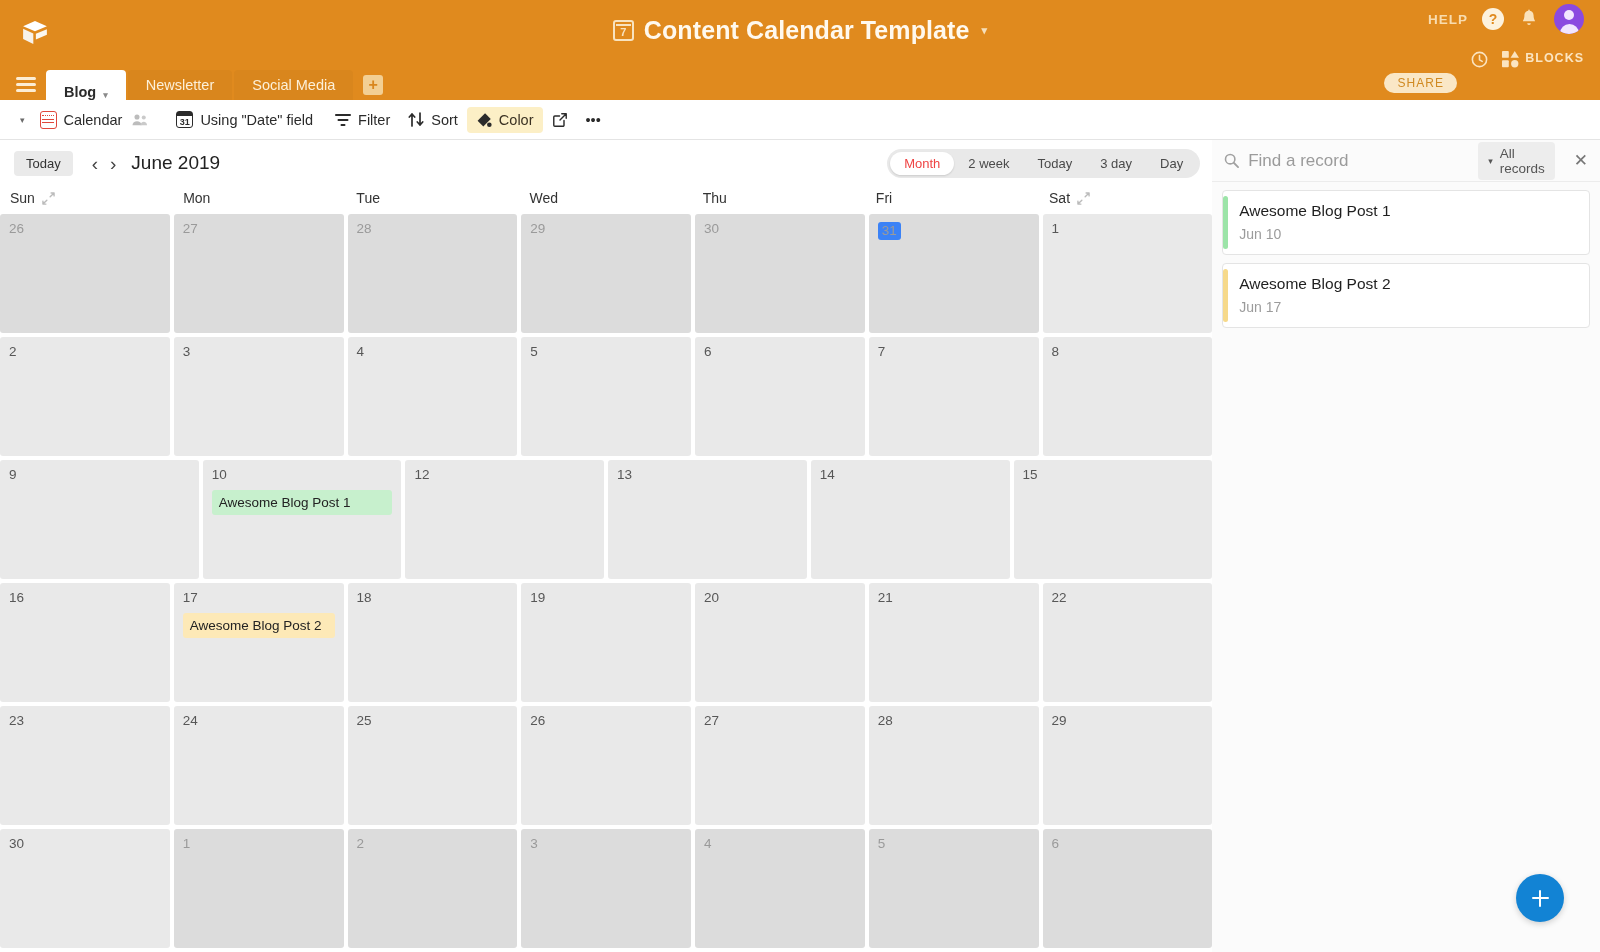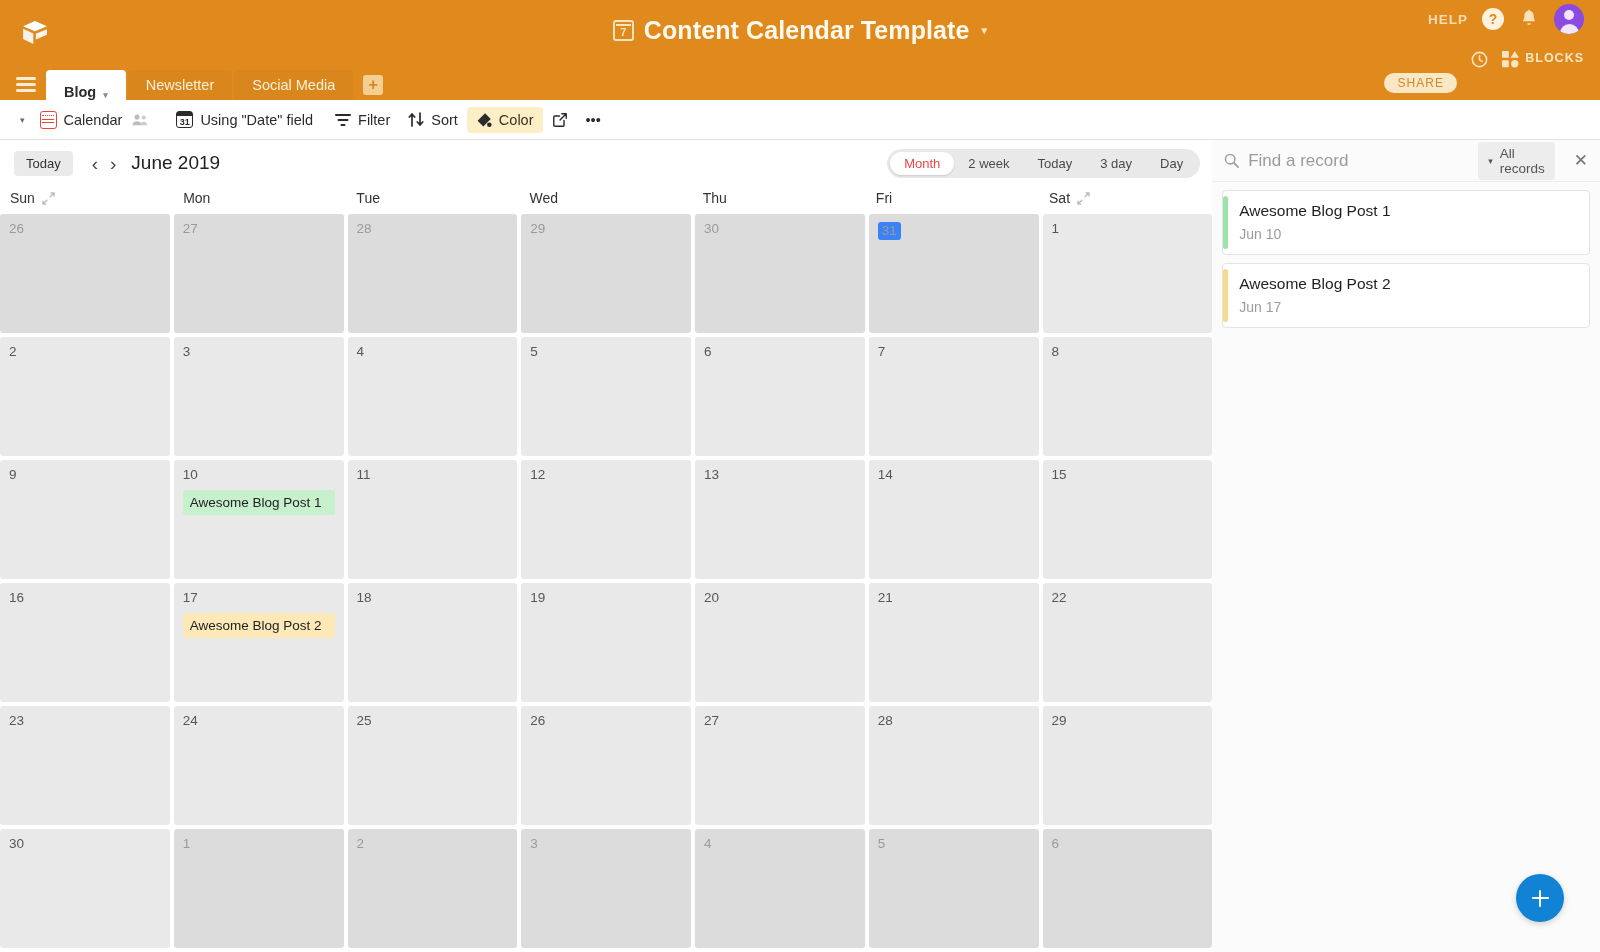--- a/index.html
+++ b/index.html
@@ -439,23 +439,20 @@
         </div>
         <div class="grid-row">
           <div class="cell">
             <div class="daynum">9</div>
           </div>
           <div class="cell">
             <div class="daynum">10</div>
             <div class="chip green">Awesome Blog Post 1</div>
           </div>
           <div class="cell">
-            <div class="daynum">11</div>
-          </div>
-          <div class="cell">
             <div class="daynum">12</div>
           </div>
           <div class="cell">
             <div class="daynum">13</div>
           </div>
           <div class="cell">
             <div class="daynum">14</div>
           </div>
           <div class="cell">
             <div class="daynum">15</div>

